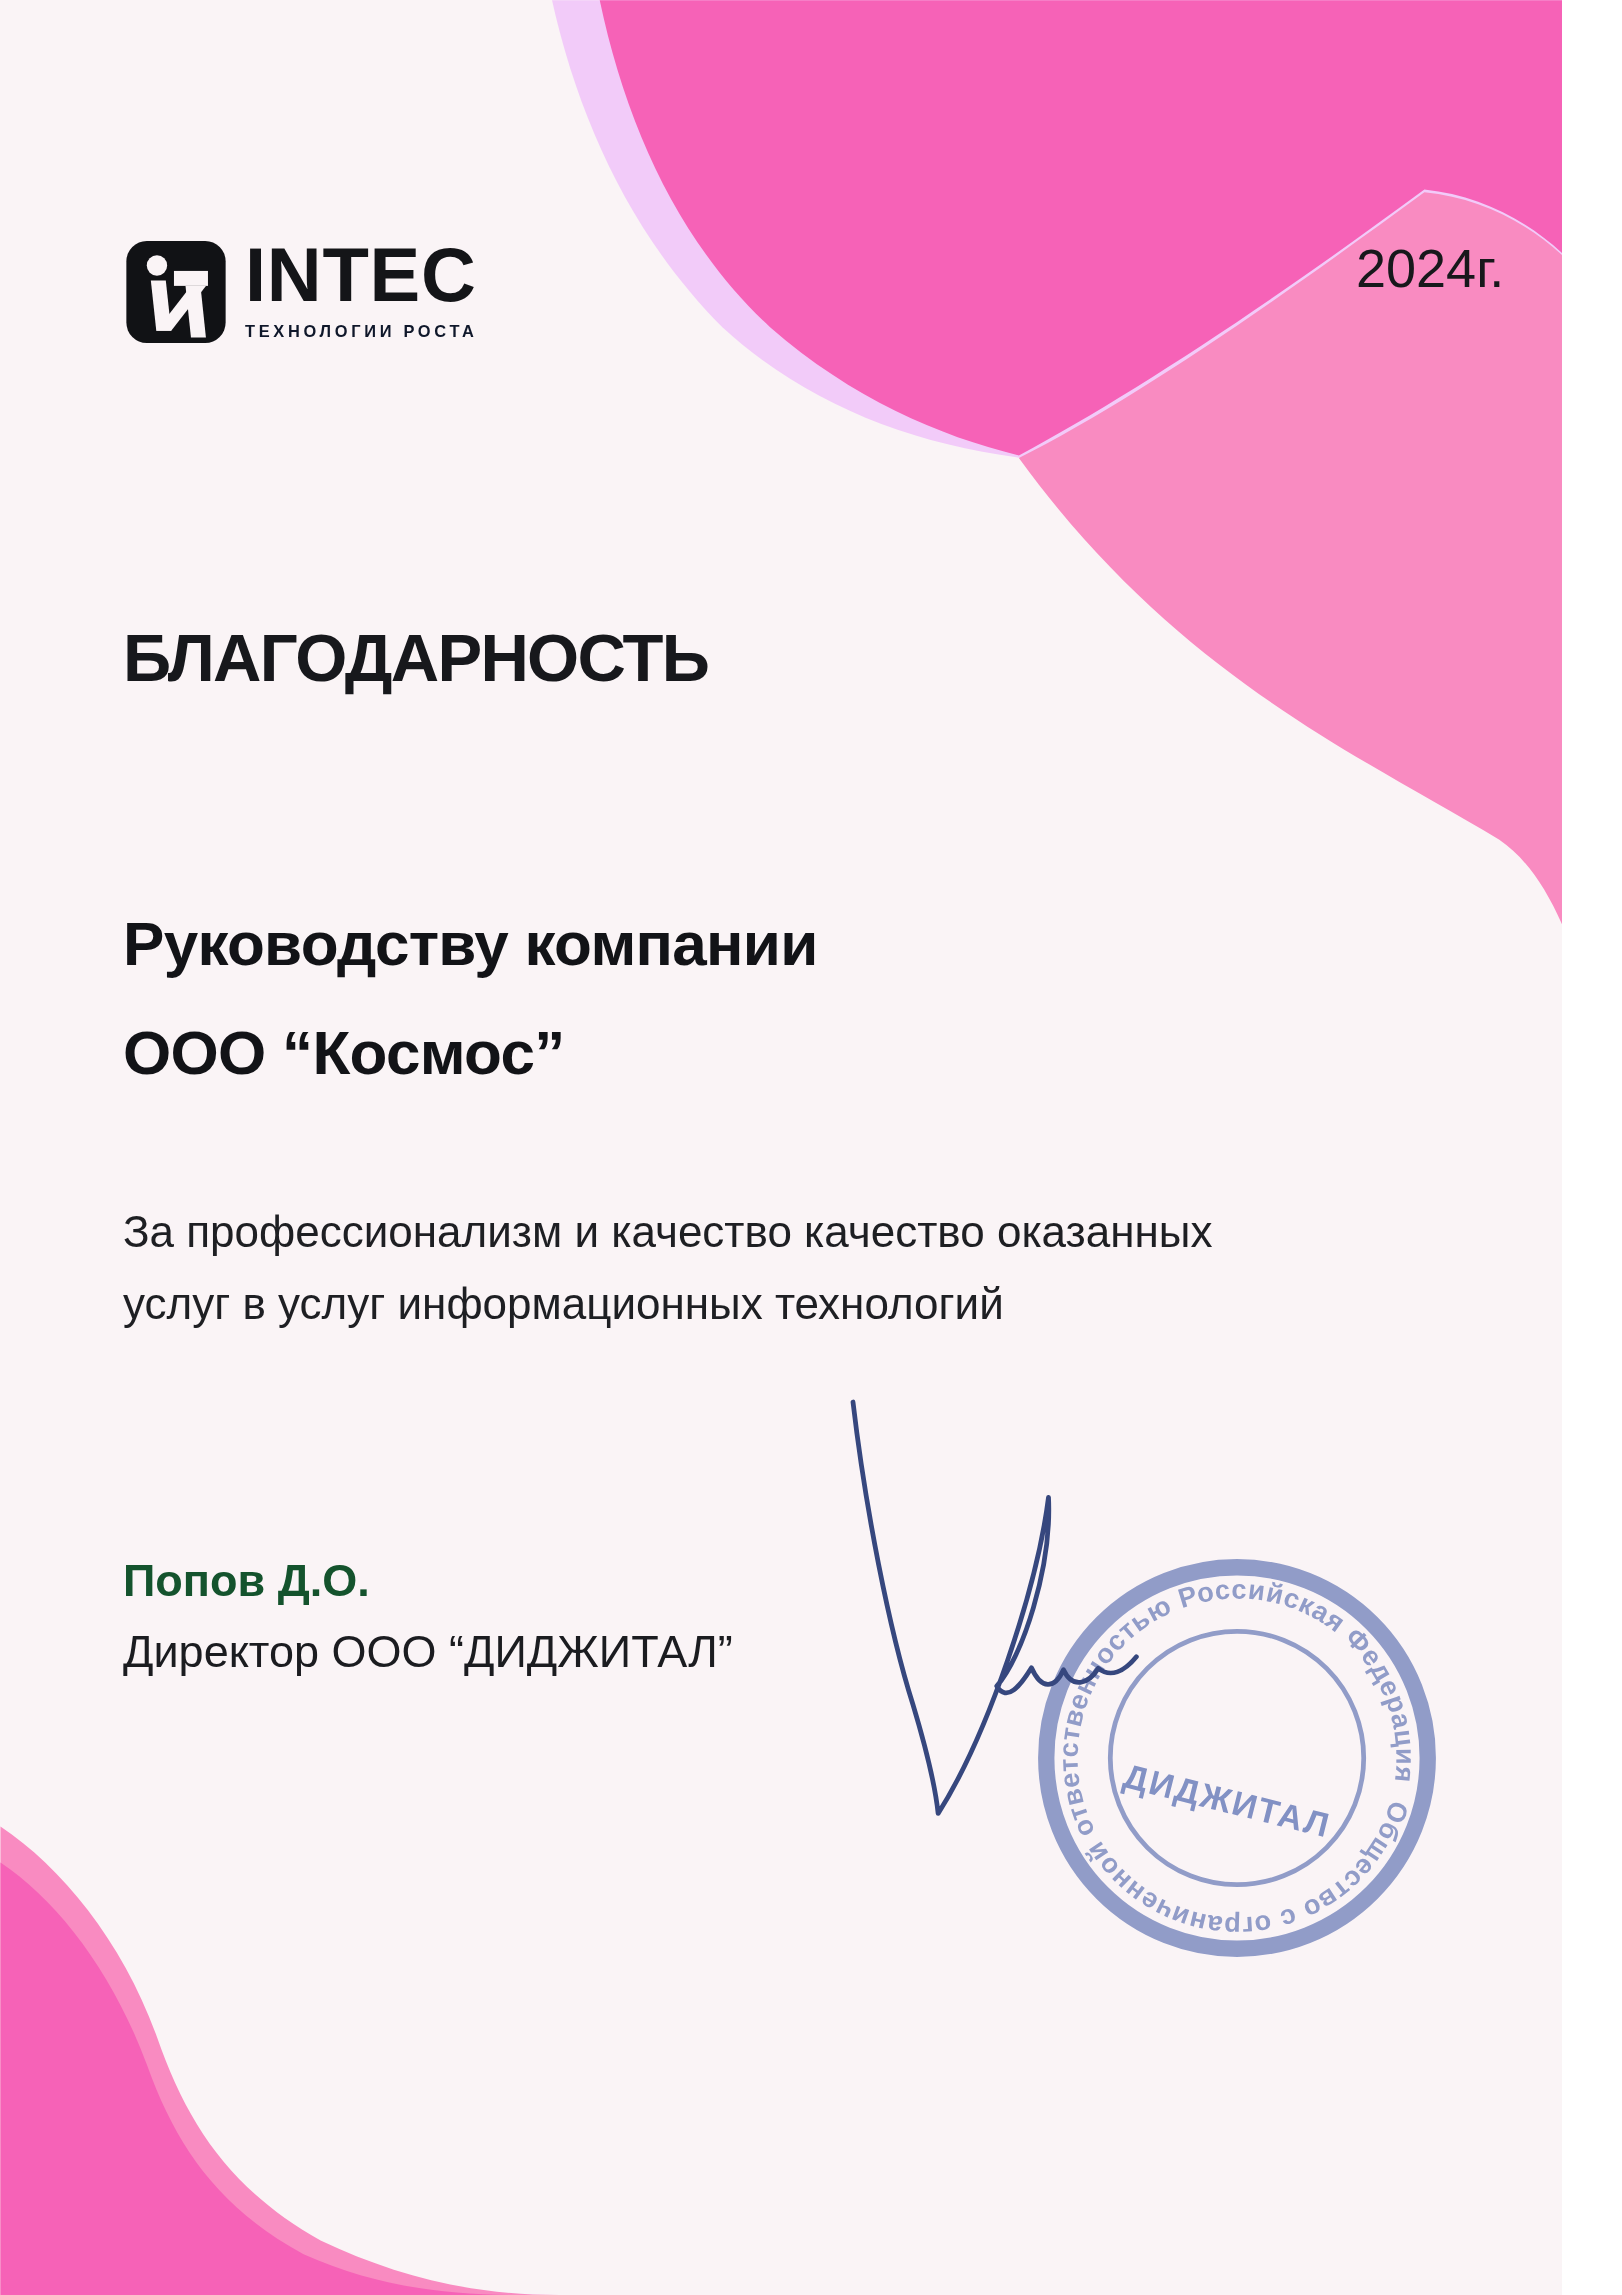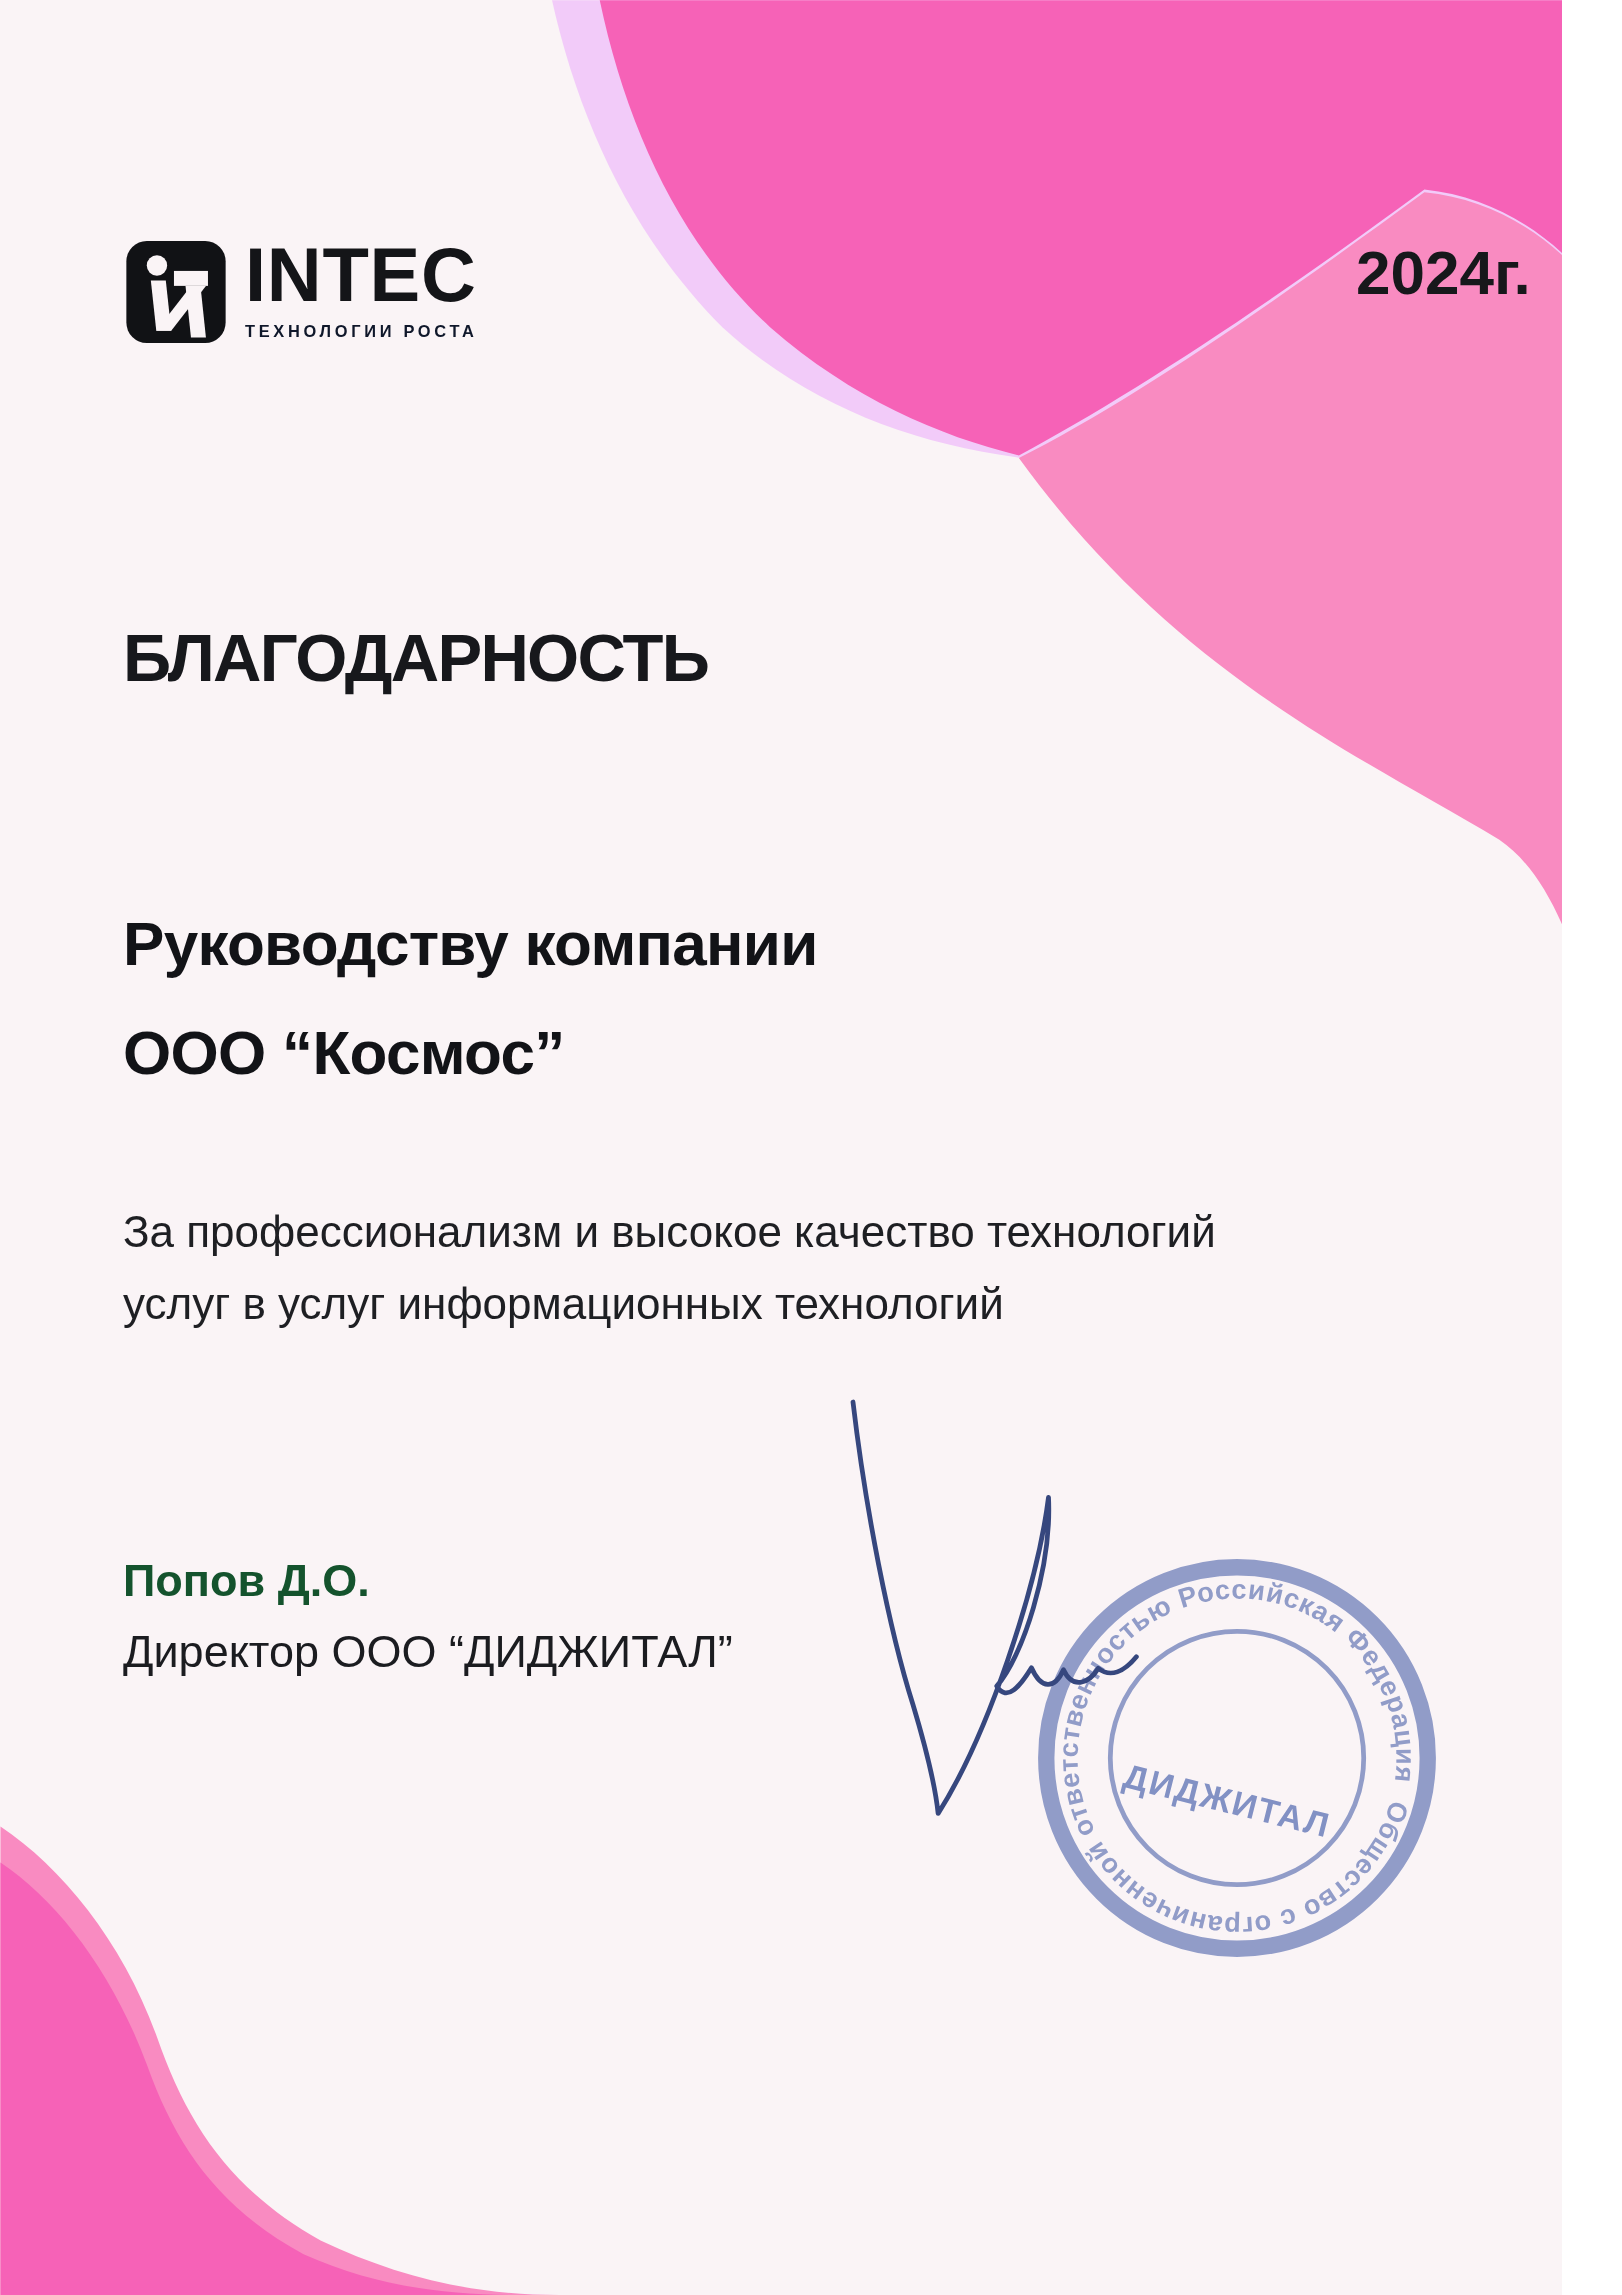--- a/index.html
+++ b/index.html
@@ -10,21 +10,21 @@
   .abs{position:absolute;}
   
   #top-decor{left:0;top:0;z-index:1;}
   #bottom-decor{left:0;bottom:0;z-index:1;}
   
   #logo{left:126px;top:241px;z-index:2;display:flex;}
   #logo-box{width:100px;height:102px;}
   #logo-text{margin-left:19px;}
   #brand-name{font-size:76px;font-weight:700;letter-spacing:0.7px;color:#141518;line-height:1;margin-top:-4.1px;}
   #brand-tagline{font-size:16.4px;font-weight:700;letter-spacing:3.7px;color:#0f172a;margin-top:9.5px;}
-  #year-label{left:1356px;top:237px;z-index:2;font-size:62px;font-weight:700;color:#17181B;}
+  #year-label{left:1356px;top:237px;z-index:2;font-size:54px;font-weight:400;color:#17181B;}
   
   #gratitude-heading{left:123px;top:624px;z-index:2;font-size:67px;font-weight:700;letter-spacing:-1.7px;color:#17181C;line-height:1;}
   #recipient-title{left:123px;top:889px;z-index:2;font-size:62px;font-weight:700;color:#121317;line-height:109px;letter-spacing:-0.7px;}
   #description{left:123px;top:1196px;z-index:2;font-size:44px;font-weight:400;color:#1E1F23;line-height:72px;}
   #signer-name{left:123px;top:1555px;z-index:2;font-size:45px;font-weight:700;color:#14532d;}
   #signer-role{left:123px;top:1626px;z-index:2;font-size:45px;font-weight:400;color:#1B1C20;}
   
   #stamp{left:1019px;top:1540px;z-index:3;}
   #signature{left:838px;top:1384px;z-index:4;}
   #stamp-ring-text{font-size:40px;font-weight:600;letter-spacing:1px;}
@@ -64,21 +64,21 @@
   <div id="year-label" class="abs">2024г.</div>
 
   <div id="gratitude-heading" class="abs">БЛАГОДАРНОСТЬ</div>
 
   <div id="recipient-title" class="abs">
     <div>Руководству компании</div>
     <div>ООО “Космос”</div>
   </div>
 
   <div id="description" class="abs">
-    <div>За профессионализм и высокое качество технологий</div>
+    <div>За профессионализм и качество качество оказанных</div>
     <div>услуг в услуг информационных технологий</div>
   </div>
 
   <div id="signer-name" class="abs">Попов Д.О.</div>
   <div id="signer-role" class="abs">Директор ООО “ДИДЖИТАЛ”</div>
 
   <svg id="stamp" class="abs" width="436" height="436" viewBox="1495 2260 640 640" opacity="0.96">
     <circle cx="1815" cy="2580" r="280" fill="none" stroke-width="24" stroke="#8D99C7"></circle>
     <circle cx="1815" cy="2580" r="186" fill="none" stroke-width="7" stroke="#8D99C7"></circle>
     <g transform="rotate(105 1815 2580)">

